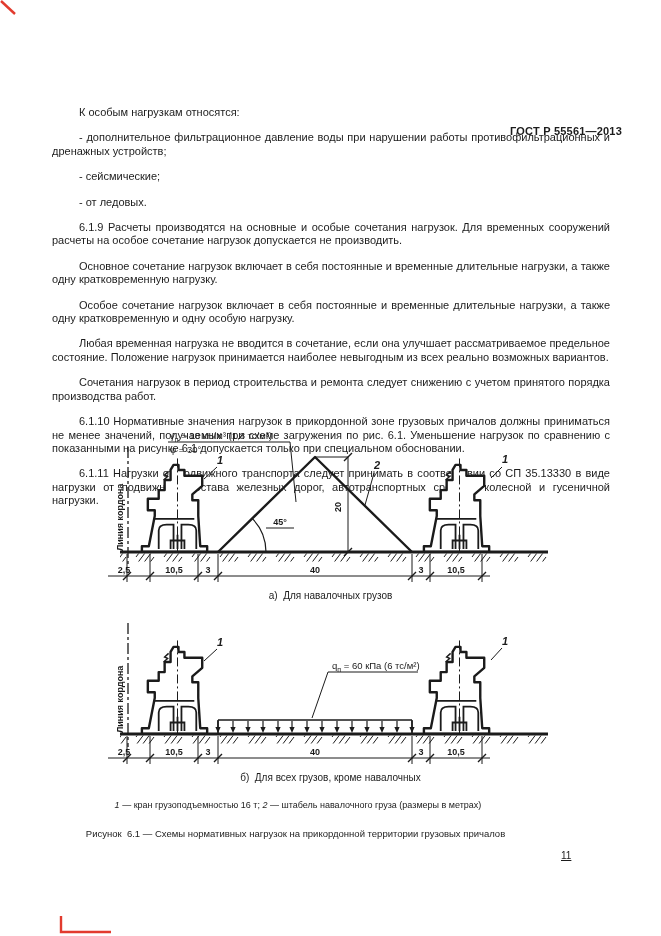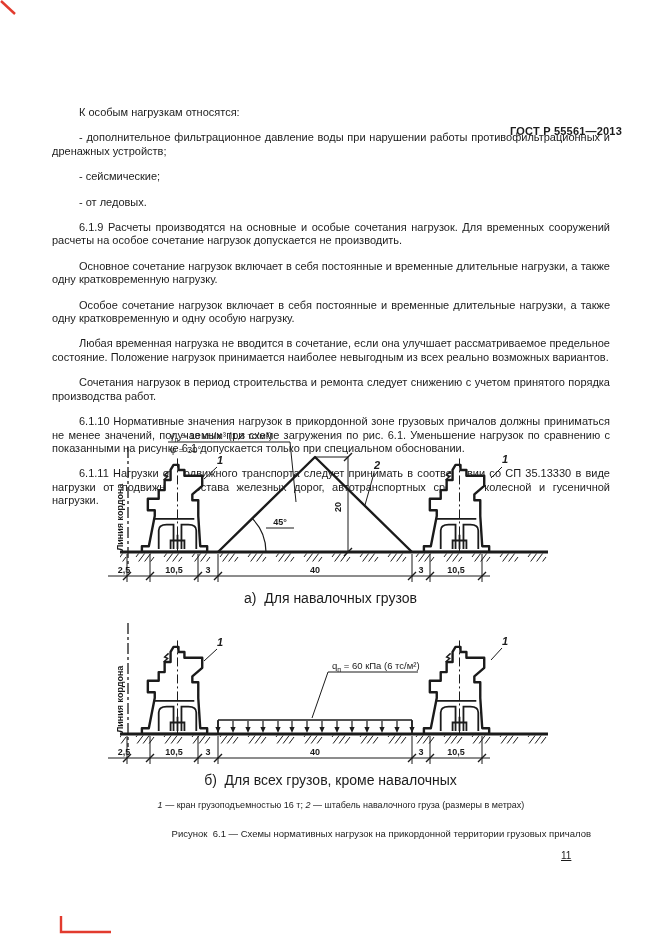--- a/index.html
+++ b/index.html
@@ -14,31 +14,31 @@
   .textblock { position:absolute; top:94px; left:40px; width:582px; }
   .textblock p {
     margin:12px; font-size:11px; line-height:13.4px;
     text-align:justify; text-indent:27px;
   }
   .fig-svg { position:absolute; left:50px; }
   #svg-a { top:421px; }
   #svg-b { top:617px; }
   .caption {
     position:absolute; left:0; width:661px; text-align:center;
-    font-size:14px; white-space:pre-wrap; color:#1c1c1c;
+    font-size:10px; white-space:pre-wrap; color:#1c1c1c;
   }
   #caption-a { top:590px; }
   #caption-b { top:772px; }
   .legend {
     position:absolute; top:800px; left:0; width:596px; text-align:center;
-    font-size:9px; white-space:pre-wrap; color:#222;padding-left:43px;
+    font-size:9px; white-space:pre-wrap; color:#222;
   }
   .legend .num { font-style:italic; }
   .figcaption {
-    position:absolute; top:828px; left:0; width:591px; text-align:right;
+    position:absolute; top:828px; left:0; width:591px; text-align:center;
     font-size:9.5px; white-space:pre-wrap;
   }
   .pagenum { position:absolute; top:850px; left:561px; font-size:10px;text-decoration:underline; }
   svg text { font-family:"Liberation Sans","DejaVu Sans",sans-serif; fill:#1b1b1b; }
   .dim-num { font-size:9px; font-weight:bold; }
   .it-label { font-size:11px; font-style:italic; font-weight:bold; }
   .ann { font-size:9.5px; }
   .ann-sub { font-size:7px; }
   .corner-mark { position:absolute; }
   #mark-tl { top:0; left:0; }

